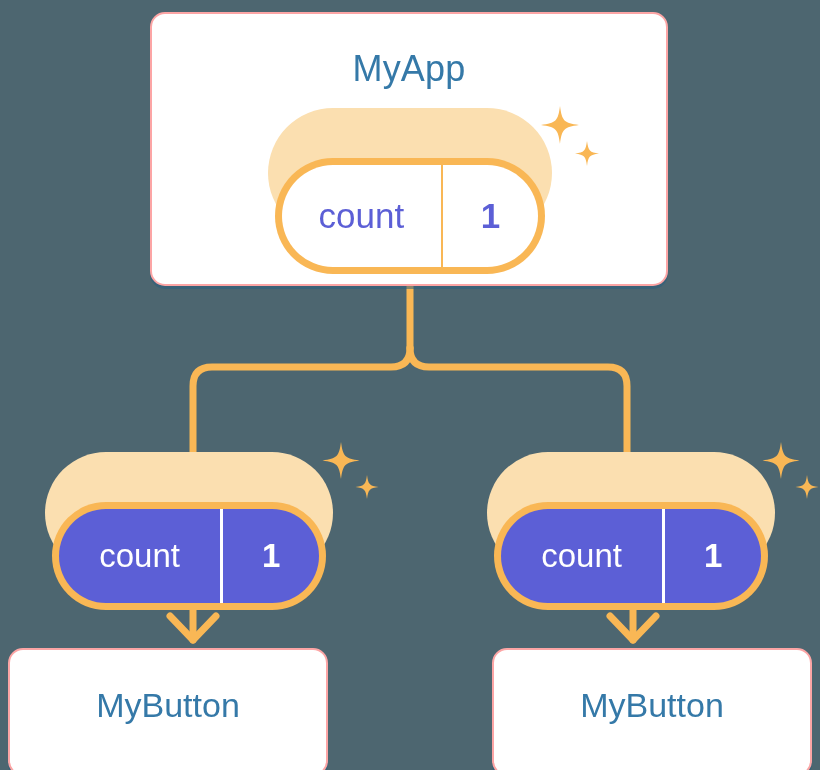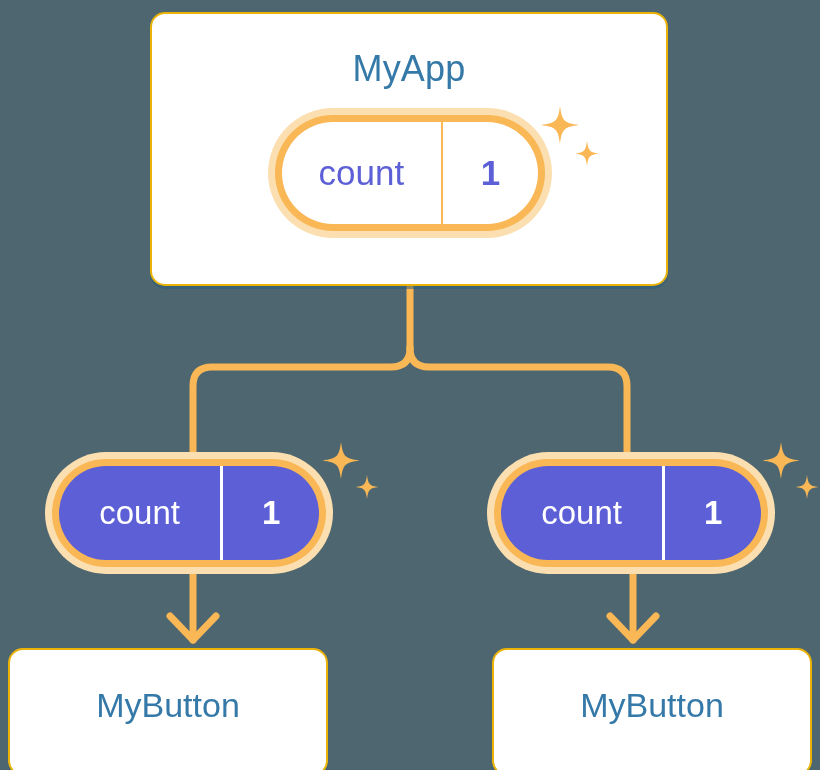--- a/index.html
+++ b/index.html
@@ -26,21 +26,21 @@
     top: 0;
     width: 820px;
     height: 770px;
     z-index: 1;
   }
 
   
   .card {
     position: absolute;
     background: #ffffff;
-    border: 2px solid #eab308;
+    border: 2px solid #fca5a5;
     border-radius: 15px;
     box-sizing: border-box;
     z-index: 3;
     box-shadow: 0 3px 0 0 rgba(42, 94, 128, 0.55);
   }
 
   #app-card {
     left: 150px;
     top: 12px;
     width: 518px;
@@ -85,20 +85,21 @@
     background: #fbdfb0;
     padding: 7px;
   }
   .pill-ring {
     box-sizing: border-box;
     width: 100%;
     height: 100%;
     border-radius: 999px;
     background: #f9b755;
     padding: 7px;
+    margin-top: 43px;
   }
   .pill-body {
     box-sizing: border-box;
     width: 100%;
     height: 100%;
     border-radius: 999px;
     display: flex;
     align-items: stretch;
     overflow: hidden;
   }

